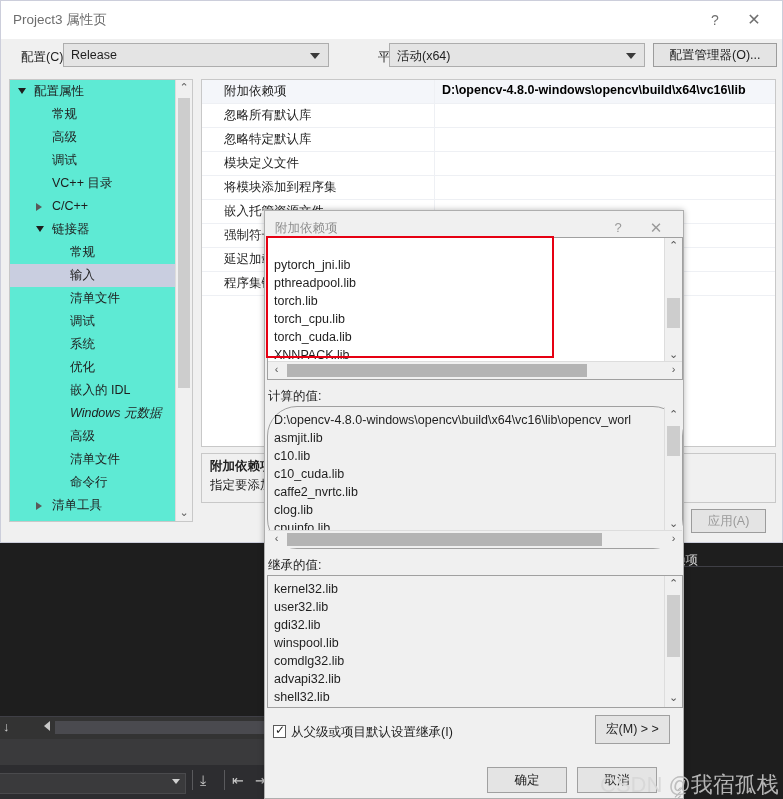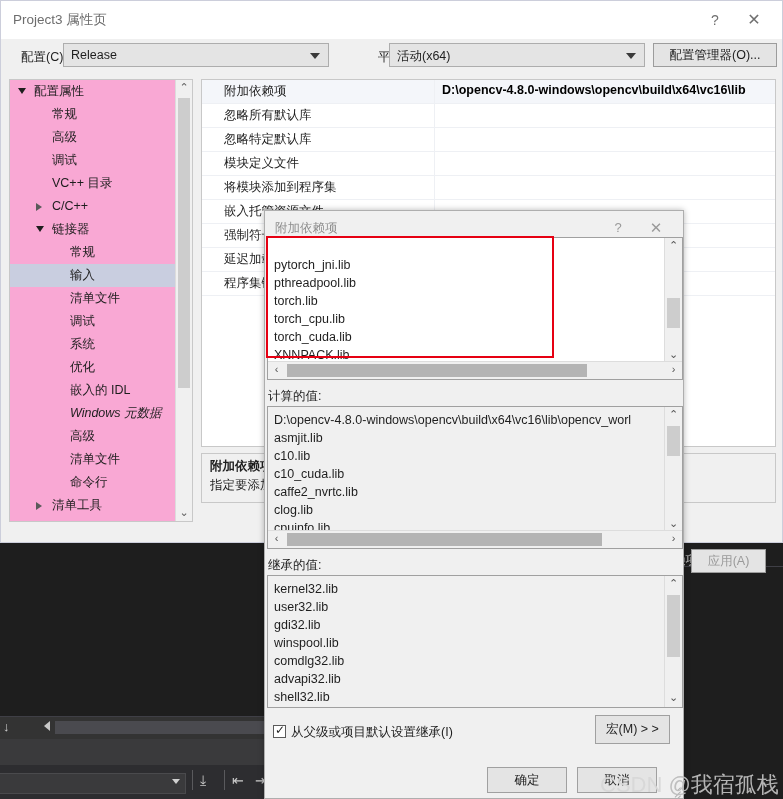--- a/index.html
+++ b/index.html
@@ -38,21 +38,21 @@
 
   
   #cfgbar{position:absolute;left:0;top:38px;width:781px;height:34px;background:#f0f0f0;}
   .cfg-lbl{position:absolute;top:10px;font-size:12.5px;color:#1e1e1e;}
   .cfg-combo{position:absolute;top:4px;height:24px;background:#e4e4e4;border:1px solid #adadad;box-sizing:border-box;}
   .cfg-combo .txt{position:absolute;left:7px;top:4px;font-size:12.5px;color:#1e1e1e;}
   .cfg-combo .cv{position:absolute;right:8px;top:9px;width:0;height:0;border-left:5px solid transparent;border-right:5px solid transparent;border-top:6px solid #3a3a3a;}
   #cfgmgr-btn{position:absolute;left:652px;top:4px;width:124px;height:24px;background:#e4e4e4;border:1px solid #9c9c9c;box-sizing:border-box;text-align:center;line-height:22px;font-size:12.5px;color:#1e1e1e;cursor:default;}
 
   
-  #treebox{position:absolute;left:8px;top:78px;width:184px;height:443px;background:#f9a8d4;border:1px solid #c8c8c8;box-sizing:border-box;overflow:hidden;}
+  #treebox{position:absolute;left:8px;top:78px;width:184px;height:443px;background:#5eead4;border:1px solid #c8c8c8;box-sizing:border-box;overflow:hidden;}
   .tnode{position:relative;height:23px;line-height:23px;font-size:12.5px;color:#1e1e1e;white-space:nowrap;cursor:default;}
   .tnode .lbl{position:absolute;top:0;}
   .tnode.sel{background:#c9cee0;}
   .tri{position:absolute;top:8px;width:0;height:0;}
   .tri.closed{border-top:4px solid transparent;border-bottom:4px solid transparent;border-left:6px solid #5a5a5a;}
   .tri.open{border-left:4px solid transparent;border-right:4px solid transparent;border-top:6px solid #1e1e1e;}
   #tree-scroll{position:absolute;right:0;top:0;width:16px;height:441px;background:#f0f0f0;border-left:1px solid #dcdcdc;}
   #tree-scroll .up,#tree-scroll .dn{position:absolute;left:0;width:16px;height:16px;text-align:center;line-height:14px;font-size:11px;color:#606060;}
   #tree-scroll .up{top:0;} #tree-scroll .dn{bottom:0;}
   #tree-scroll .thumb{position:absolute;left:2px;top:18px;width:12px;height:290px;background:#cdcdcd;}
@@ -65,21 +65,21 @@
   .prow .pval{position:absolute;left:240px;top:3px;font-size:12.5px;color:#000;font-weight:bold;white-space:nowrap;overflow:hidden;width:332px;}
   .prow .vsep{position:absolute;left:232px;top:0;width:1px;height:23px;background:#eef0f4;}
 
   
   #descbox{position:absolute;left:200px;top:452px;width:575px;height:50px;background:#f0f0f0;border:1px solid #c8c8c8;box-sizing:border-box;}
   #desc-title{position:absolute;left:8px;top:4px;font-size:12.5px;font-weight:bold;color:#1e1e1e;}
   #desc-body{position:absolute;left:8px;top:23px;font-size:12.5px;color:#1e1e1e;}
 
   
   .pp-btn{position:absolute;top:508px;width:75px;height:24px;background:#e4e4e4;border:1px solid #9c9c9c;box-sizing:border-box;text-align:center;line-height:22px;font-size:12.5px;color:#1e1e1e;cursor:default;}
-  .pp-btn.disabled{color:#9a9a9a;margin-top:40px;}
+  .pp-btn.disabled{color:#9a9a9a;}
 
   
   #dlg{position:absolute;left:264px;top:210px;width:420px;height:589px;background:#f0f0f0;border:1px solid #aeaeae;box-sizing:border-box;box-shadow:0 0 6px rgba(0,0,0,.28);}
   #dlg-titlebar{position:absolute;left:0;top:0;width:418px;height:34px;background:#f0f0f0;}
   #dlg-title{position:absolute;left:10px;top:9px;font-size:12.5px;color:#8f8f8f;}
   #dlg-help{position:absolute;left:340px;top:5px;width:26px;height:24px;text-align:center;line-height:24px;font-size:13px;color:#9a9a9a;cursor:default;}
   #dlg-close{position:absolute;left:376px;top:5px;width:30px;height:24px;text-align:center;line-height:24px;font-size:15px;color:#9a9a9a;cursor:default;}
 
   .listwrap{position:absolute;background:#fff;border:1px solid #a0a0a0;box-sizing:border-box;}
   .listwrap.ro{background:#f0f0f0;}
@@ -316,21 +316,21 @@
       <div class="dn" style="bottom:0;">⌄</div>
     </div>
     <div class="hscroll" style="width:414px;">
       <div class="lf">‹</div>
       <div class="thumb" style="left:19px;width:300px;"></div>
       <div class="rt">›</div>
     </div>
   </div>
 
   <div class="sect-lbl" style="left:3px;top:177px;">计算的值:</div>
-  <div class="listwrap ro" style="left:2px;top:195px;width:416px;height:143px;">
+  <div class="listwrap ro" style="left:2px;top:195px;width:416px;height:143px;border-radius:30px;">
     <div class="listitems" id="computed-items" style="height:124px;top:0;">
         <div class="litem">D:\opencv-4.8.0-windows\opencv\build\x64\vc16\lib\opencv_worl</div>
         <div class="litem">asmjit.lib</div>
         <div class="litem">c10.lib</div>
         <div class="litem">c10_cuda.lib</div>
         <div class="litem">caffe2_nvrtc.lib</div>
         <div class="litem">clog.lib</div>
         <div class="litem">cpuinfo.lib</div>
       </div>
     <div class="vscroll" style="height:126px;">

